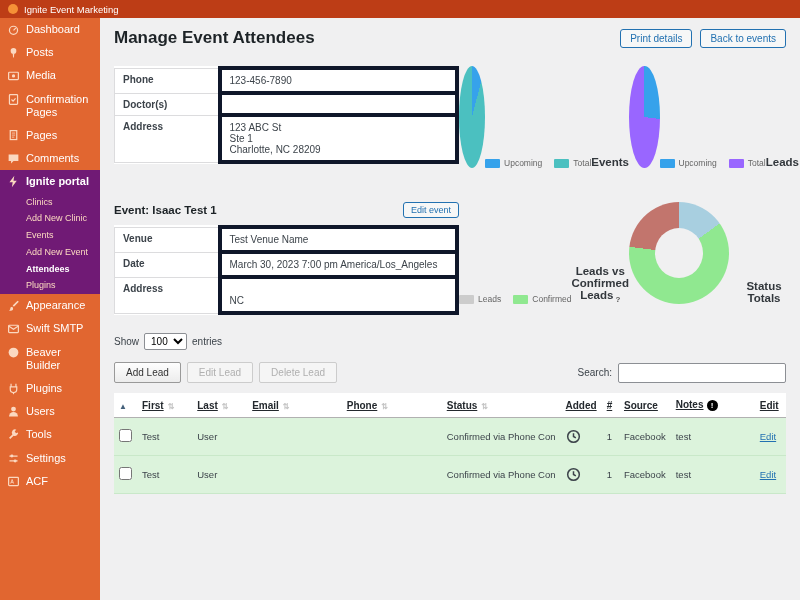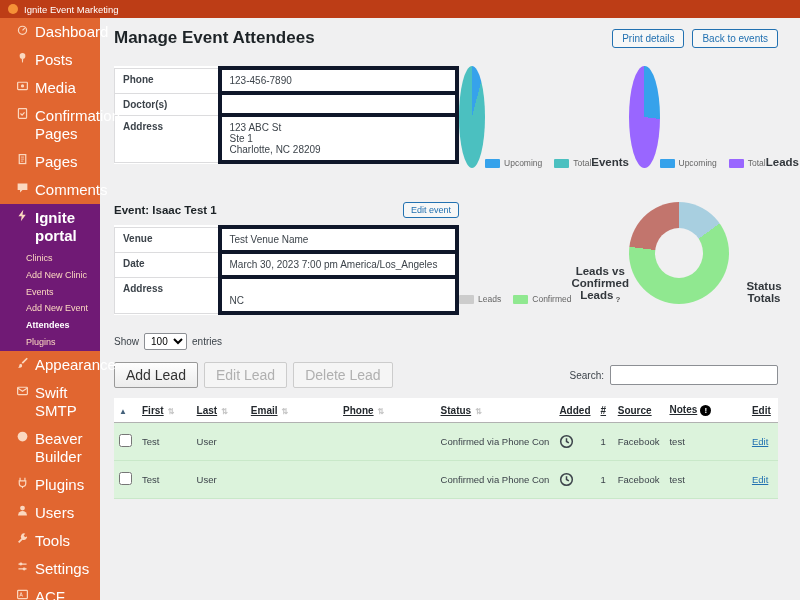--- a/index.html
+++ b/index.html
@@ -8,31 +8,31 @@
 
   
   .adminbar{position:fixed;top:0;left:0;right:0;height:18px;background:#bd3d16;color:#fff;
     display:flex;align-items:center;gap:6px;padding:0 8px;z-index:20}
   .ab-dot{width:10px;height:10px;border-radius:50%;background:#f59137;display:inline-block}
   .ab-name{font-size:9.5px}
 
   
   .sidebar{position:fixed;top:18px;left:0;bottom:0;width:100px;background:#e16630;color:#fff;z-index:10}
   .sidebar ul{list-style:none}
-  .menu-item{display:flex;gap:6px;padding:5px 16px;align-items:flex-start;font-size:15px;line-height:1.2;cursor:pointer}
+  .menu-item{display:flex;gap:6px;padding:5px 7px;align-items:flex-start;font-size:11px;line-height:1.2;cursor:pointer}
   .mi-icon{flex:0 0 13px;height:13px;color:#fbd8c0;display:inline-flex}
   .mi-icon svg{width:13px;height:13px}
   .mi-label{flex:1}
   .portal-block{background:#701a75}
   .portal-block > .menu-item .mi-label{font-weight:bold}
   .submenu .menu-item{padding:3px 6px 3px 26px;color:#fbd8c0;font-size:9px}
   .submenu .menu-item.active{color:#fff;font-weight:bold}
 
   
-  .content{margin-left:100px;padding:28px 22px 0 14px;height:500px;overflow:hidden}
+  .content{margin-left:100px;padding:28px 14px 0 14px;height:500px;overflow:hidden}
   .page-header{display:flex;justify-content:space-between;align-items:center}
   .page-header h1{font-size:17px;font-weight:600;color:#1d2327}
   .hdr-buttons{display:flex;gap:8px}
   .btn-blue{background:#f6f7f7;border:1px solid #2271b1;color:#2271b1;border-radius:3px;
     padding:3px 9px;font-size:10px;cursor:pointer;font-family:inherit}
   .btn-blue.sm{padding:2px 7px;font-size:9px}
 
   .section-grid{display:flex;margin-top:18px;align-items:flex-start}
   .section-grid + .section-grid{margin-top:34px}
   .info-col{width:345px;flex:0 0 345px}
@@ -53,21 +53,21 @@
   .swatch{width:15px;height:9px;border-radius:1px;display:inline-block}
   .chart-title{margin-top:11px;font-weight:bold;font-size:11.5px;color:#32373c;text-align:center}
   .help-q{font-size:8px;color:#555;vertical-align:sub;margin-left:2px}
 
   
   .show-row{margin-top:18px;display:flex;align-items:center;gap:5px;color:#3c434a}
   .show-row select{font-size:10px;font-family:inherit;border:1px solid #8c8f94;border-radius:2px;padding:1px 2px;background:#fff}
   .lead-btn-row{display:flex;justify-content:space-between;align-items:center;margin-top:12px}
   .btn-group{display:flex;gap:6px}
   .lead-btn{border:1px solid #999;background:linear-gradient(#fefefe,#ececec);padding:4px 11px;
-    border-radius:2px;color:#333;font-size:14px;cursor:pointer;font-family:inherit}
+    border-radius:2px;color:#333;font-size:10px;cursor:pointer;font-family:inherit}
   .lead-btn.disabled{color:#b0b0b0;border-color:#ccc;background:#f5f5f5;cursor:default}
   .search-box{display:flex;gap:6px;align-items:center}
   .search-box input{width:168px;height:20px;border:1px solid #8c8f94;border-radius:2px;background:#fff;padding:0 4px;font-size:10px}
 
   
   .leads-table{width:100%;border-collapse:collapse;margin-top:10px;background:#fff}
   .leads-table thead th{font-size:10px;text-align:left;padding:6px 5px;background:#fff;
     border-bottom:1px solid #b1b1b1;vertical-align:middle;white-space:nowrap;cursor:pointer}
   .col-label{text-decoration:underline;font-weight:bold;color:#23282d}
   .sort-icon{color:#c5c5c5;font-size:8px;margin-left:4px}

